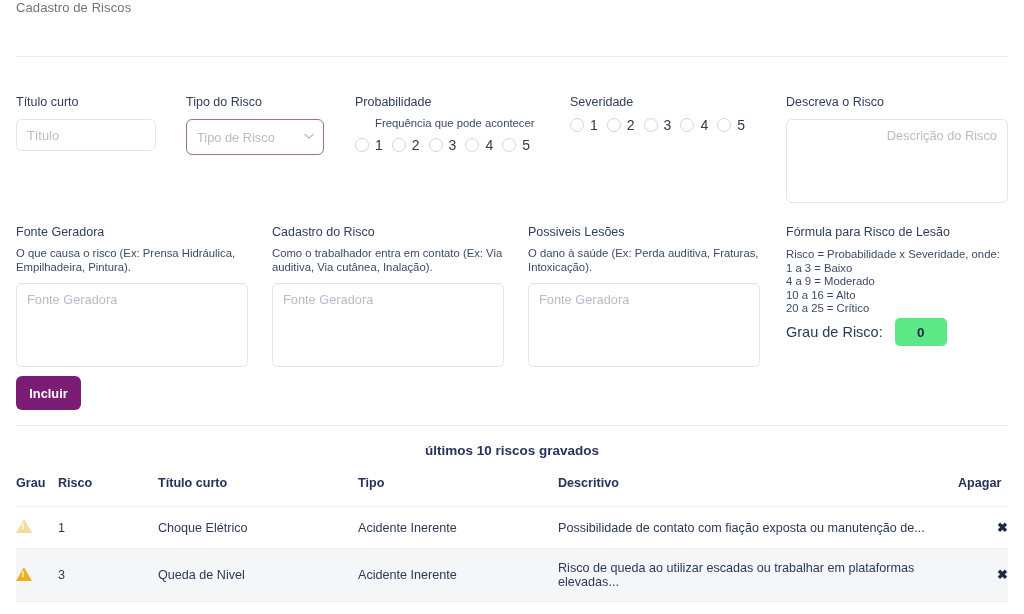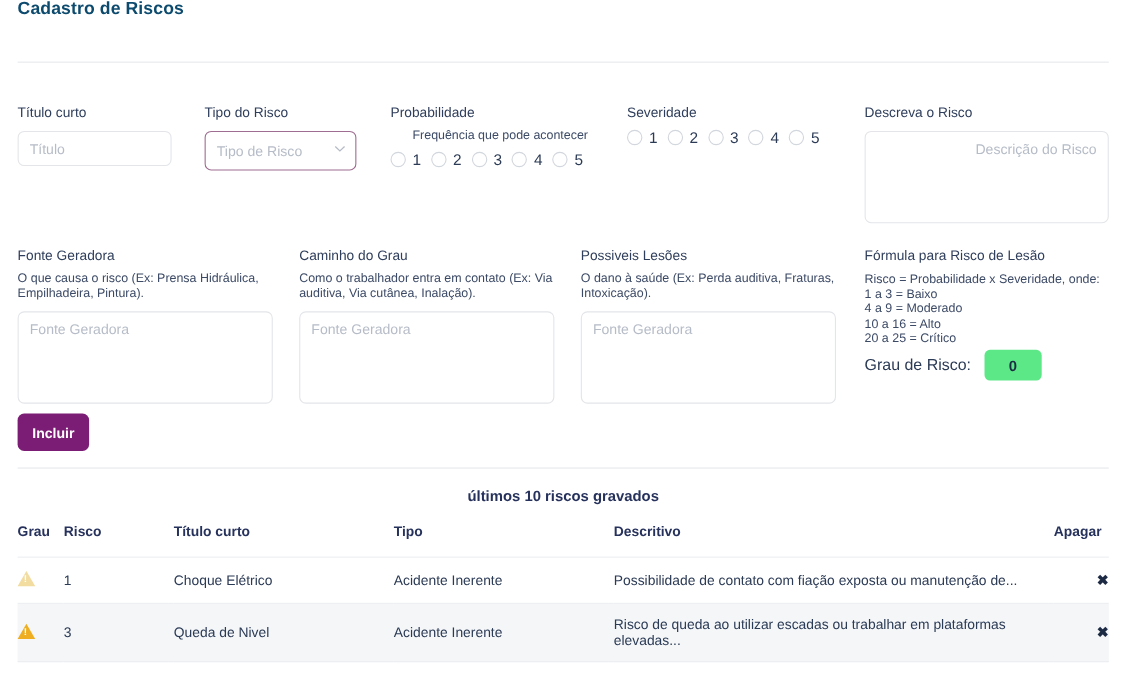--- a/index.html
+++ b/index.html
@@ -19,23 +19,23 @@
     width: 1024px;
     height: 614px;
     background: #ffffff;
   }
 
   
   .page-title {
     position: absolute;
     left: 16px;
     top: 0px;
-    font-size: 16px;
-    font-weight: bold;
-    color: #0c4a6e;
+    font-size: 13px;
+    font-weight: normal;
+    color: #737373;
     letter-spacing: 0.1px;
   }
 
   .divider {
     position: absolute;
     left: 16px;
     width: 992px;
     height: 1px;
     background: #e6e8ec;
   }
@@ -329,21 +329,21 @@
     <textarea class="ta-input" style="margin-top: 9px; height: 84px; text-align: right;" placeholder="Descrição do Risco"></textarea>
   </div>
 
   <div style="position:absolute;left:16px;top:225px;width:232px;">
     <div class="fld-label">Fonte Geradora</div>
     <div class="fld-help" style="margin-top:6px;height:30px;">O que causa o risco (Ex: Prensa Hidráulica, Empilhadeira, Pintura).</div>
     <textarea class="ta-input" style="margin-top: 7px; height: 84px;" placeholder="Fonte Geradora"></textarea>
   </div>
 
   <div style="position:absolute;left:272px;top:225px;width:232px;">
-    <div class="fld-label">Caminho do Grau</div>
+    <div class="fld-label">Cadastro do Risco</div>
     <div class="fld-help" style="margin-top:6px;height:30px;">Como o trabalhador entra em contato (Ex: Via auditiva, Via cutânea, Inalação).</div>
     <textarea class="ta-input" style="margin-top: 7px; height: 84px;" placeholder="Fonte Geradora"></textarea>
   </div>
 
   <div style="position:absolute;left:528px;top:225px;width:232px;">
     <div class="fld-label">Possiveis Lesões</div>
     <div class="fld-help" style="margin-top:6px;height:30px;">O dano à saúde (Ex: Perda auditiva, Fraturas, Intoxicação).</div>
     <textarea class="ta-input" style="margin-top: 7px; height: 84px;" placeholder="Fonte Geradora"></textarea>
   </div>
 

